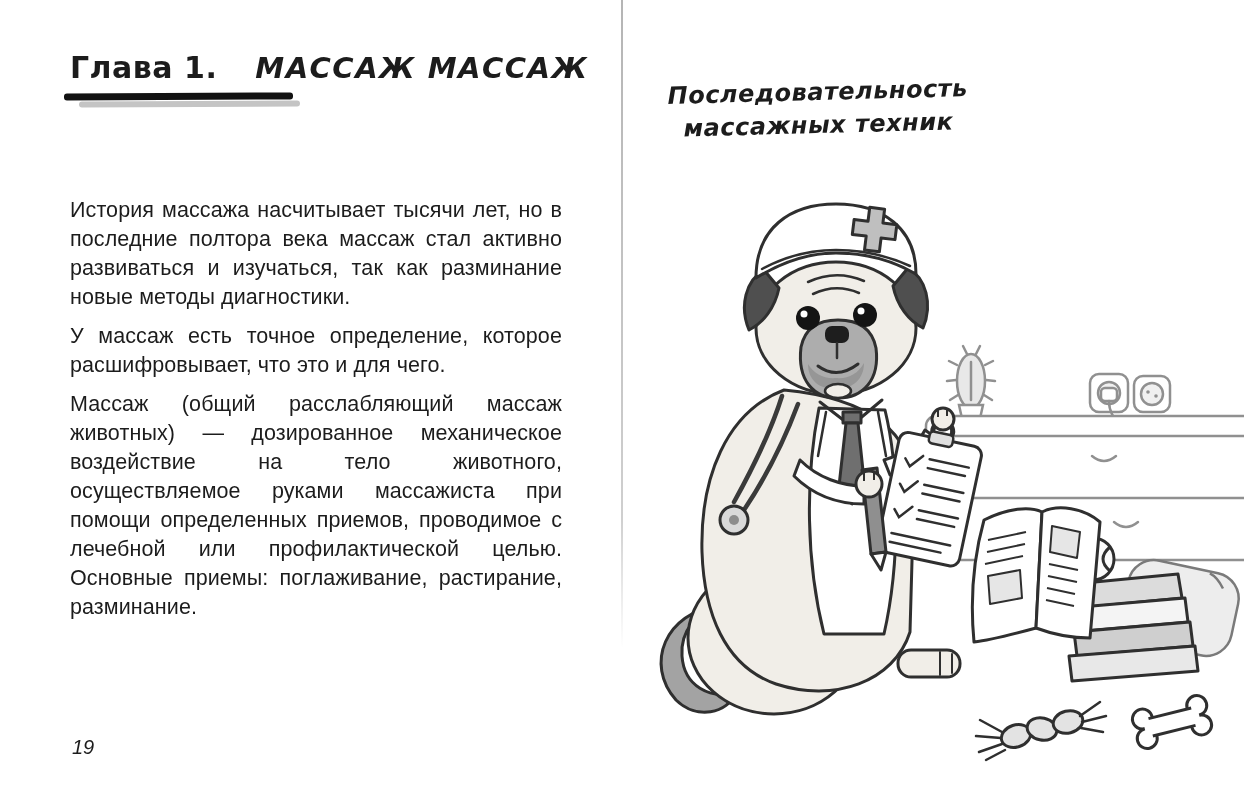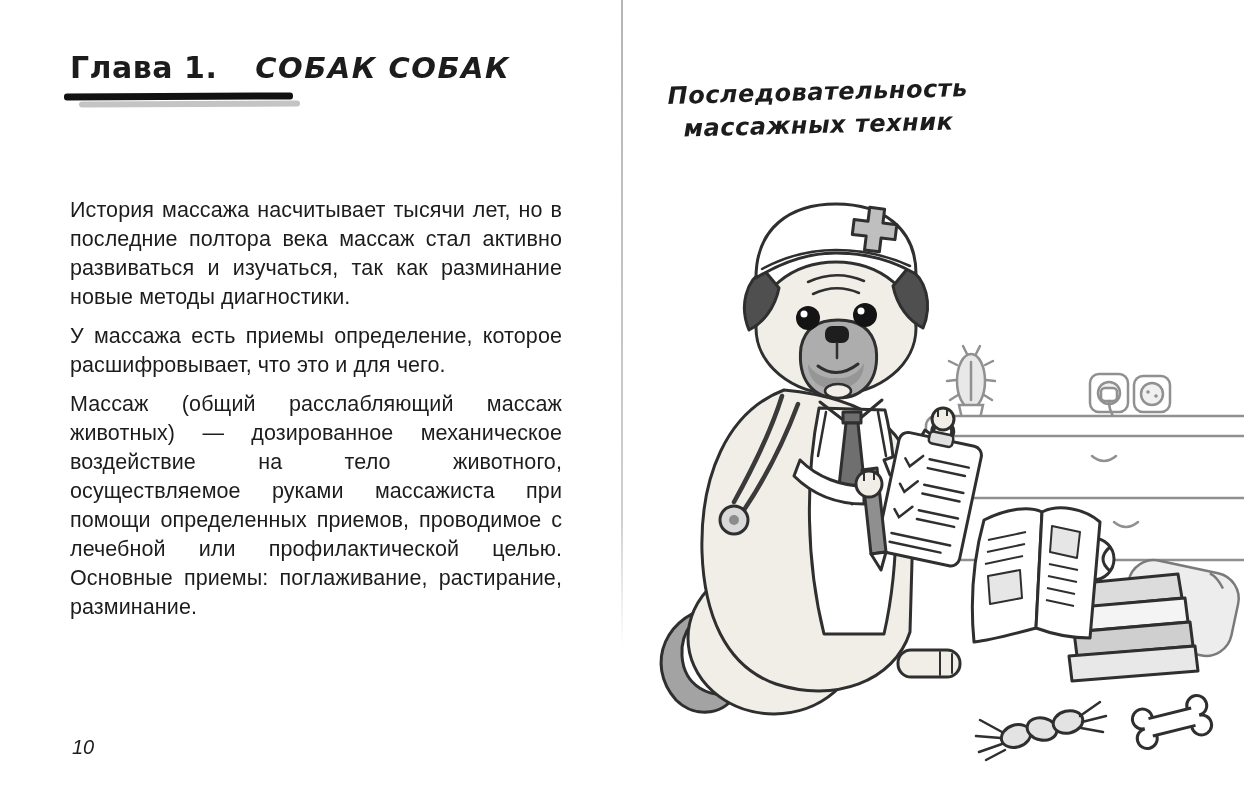--- a/index.html
+++ b/index.html
@@ -59,32 +59,32 @@
 </head>
 <body>
 
 <div class="spread">
 
   <div class="gutter"></div>
 
   <div>
     <div class="chapter">
       <span class="chapter-label">Глава 1.</span>
-      <span class="chapter-title">СОБАК СОБАК</span>
+      <span class="chapter-title">МАССАЖ МАССАЖ</span>
     </div>
     <div class="rule-black"></div>
     <div class="rule-shadow"></div>
 
     <div class="body-text">
       <p>История массажа насчитывает тысячи лет, но в последние полтора века массаж стал активно развиваться и изучаться, так как разминание новые методы диагностики.</p>
-      <p>У массажа есть приемы определение, которое расшифровывает, что это и для чего.</p>
+      <p>У массаж есть точное определение, которое расшифровывает, что это и для чего.</p>
       <p>Массаж (общий расслабляющий массаж животных) — дозированное механическое воздействие на тело животного, осуществляемое руками массажиста при помощи определенных приемов, проводимое с лечебной или профилактической целью. Основные приемы: поглаживание, растирание, разминание.</p>
     </div>
 
-    <div class="page-number">10</div>
+    <div class="page-number">19</div>
   </div>
 
   <div>
     <div class="right-heading">
       <div>Последовательность</div>
       <div>массажных техник</div>
     </div>
 
     <svg class="illustration" viewBox="0 0 622 645" role="img" aria-label="Мопс в медицинской шапочке с крестом и халате сидит со стетоскопом, держит планшет с чек-листом и карандаш; позади кактус, розетки и тумбочка, рядом открытая книга на стопке книг, мячик, подушка, канатная игрушка и косточка.">
 

